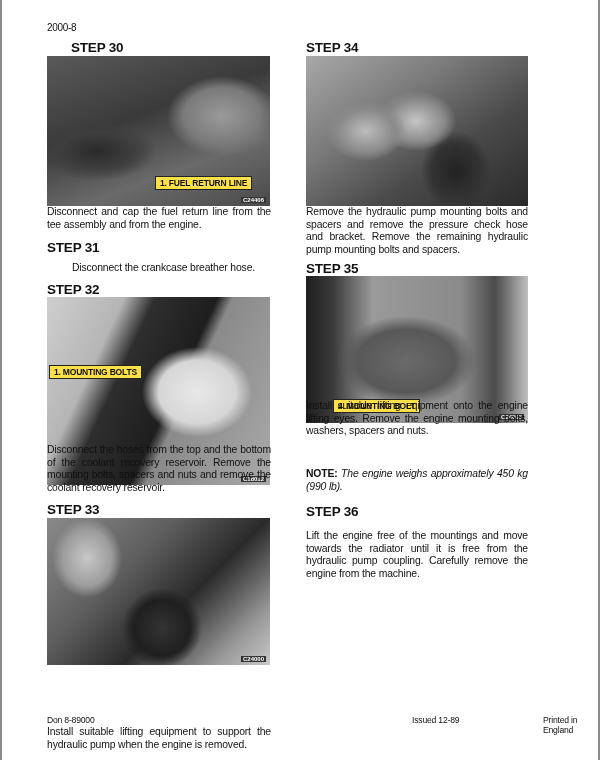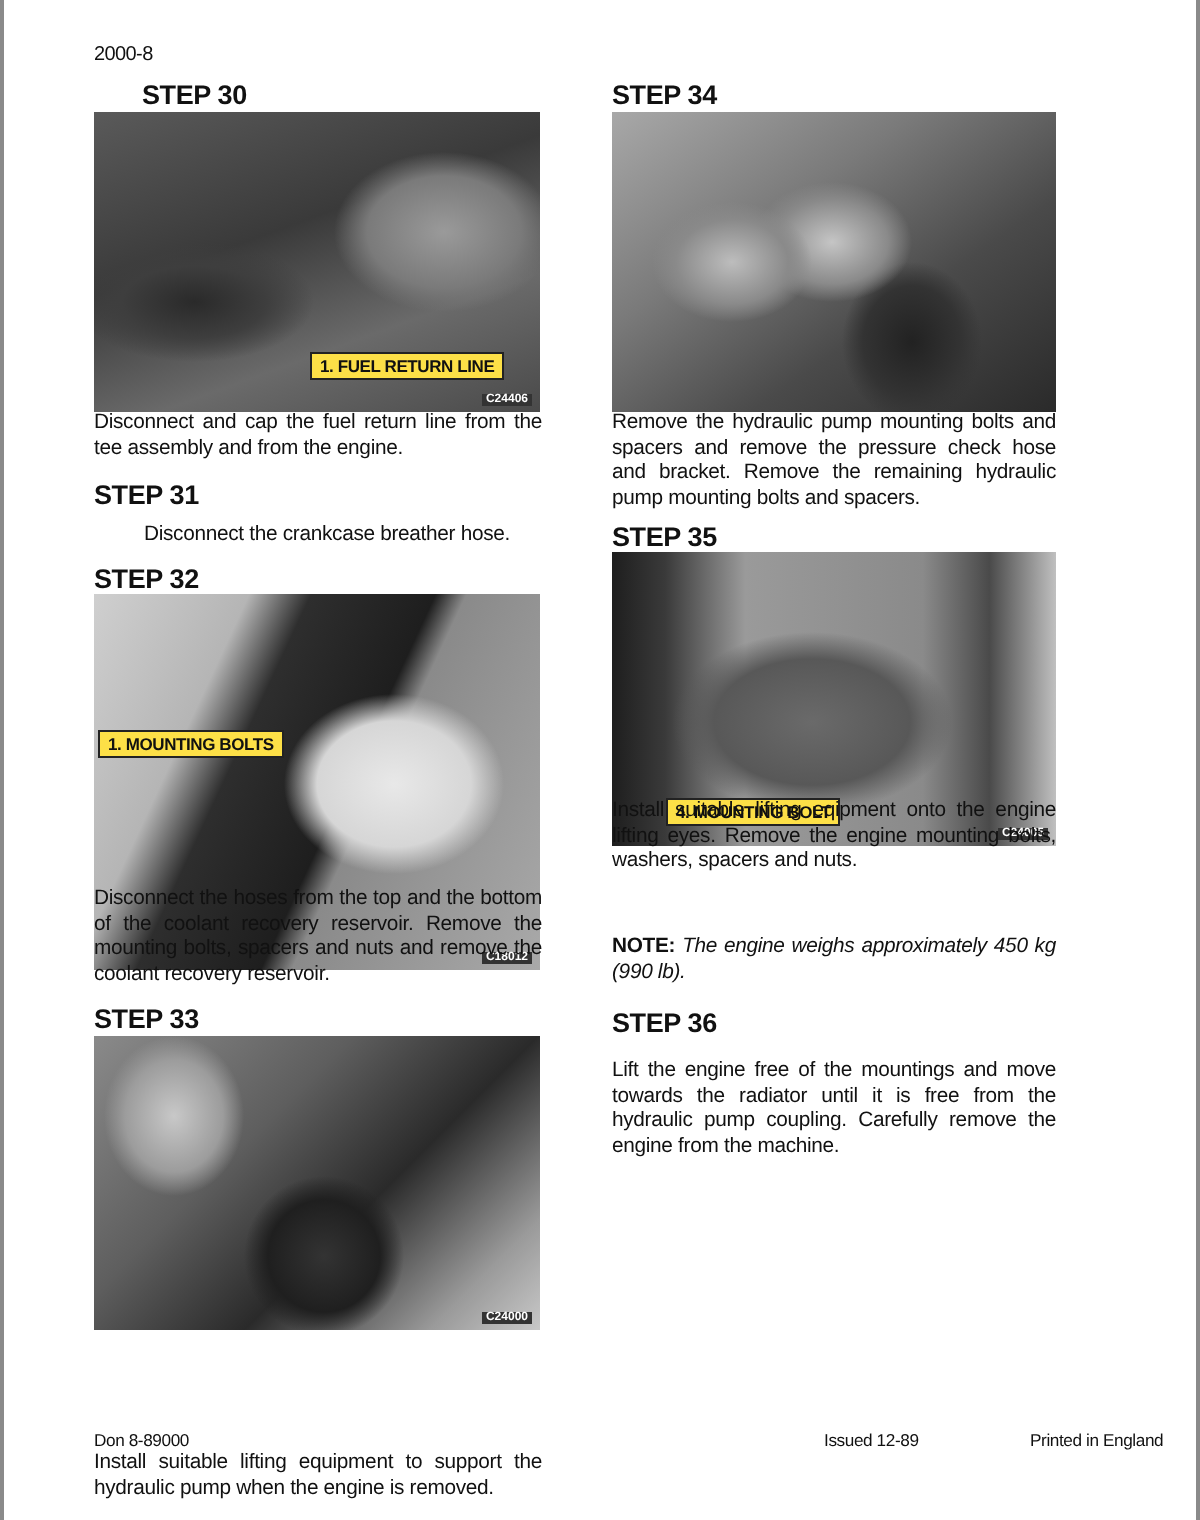--- a/index.html
+++ b/index.html
@@ -84,13 +84,13 @@
 <div class="para" style="left:306px;top:468px;width:222px;">
   <span class="note-label">NOTE:</span>
   <span class="note-text">The engine weighs approximately 450 kg (990 lb).</span>
 </div>
 
 <div class="step" style="left:306px;top:504px;">STEP 36</div>
 <div class="para" style="left:306px;top:530px;width:222px;">Lift the engine free of the mountings and move towards the radiator until it is free from the hydraulic pump coupling. Carefully remove the engine from the machine.</div>
 
 <div class="footer" style="left:47px;top:715px;">Don 8-89000</div>
 <div class="footer" style="left:412px;top:715px;">Issued 12-89</div>
-<div class="footer" style="left:468px;top:715px;padding-left:47px;">Printed in England</div>
+<div class="footer" style="left:496px;top:715px;padding-left:47px;">Printed in England</div>
 
 </body></html>

